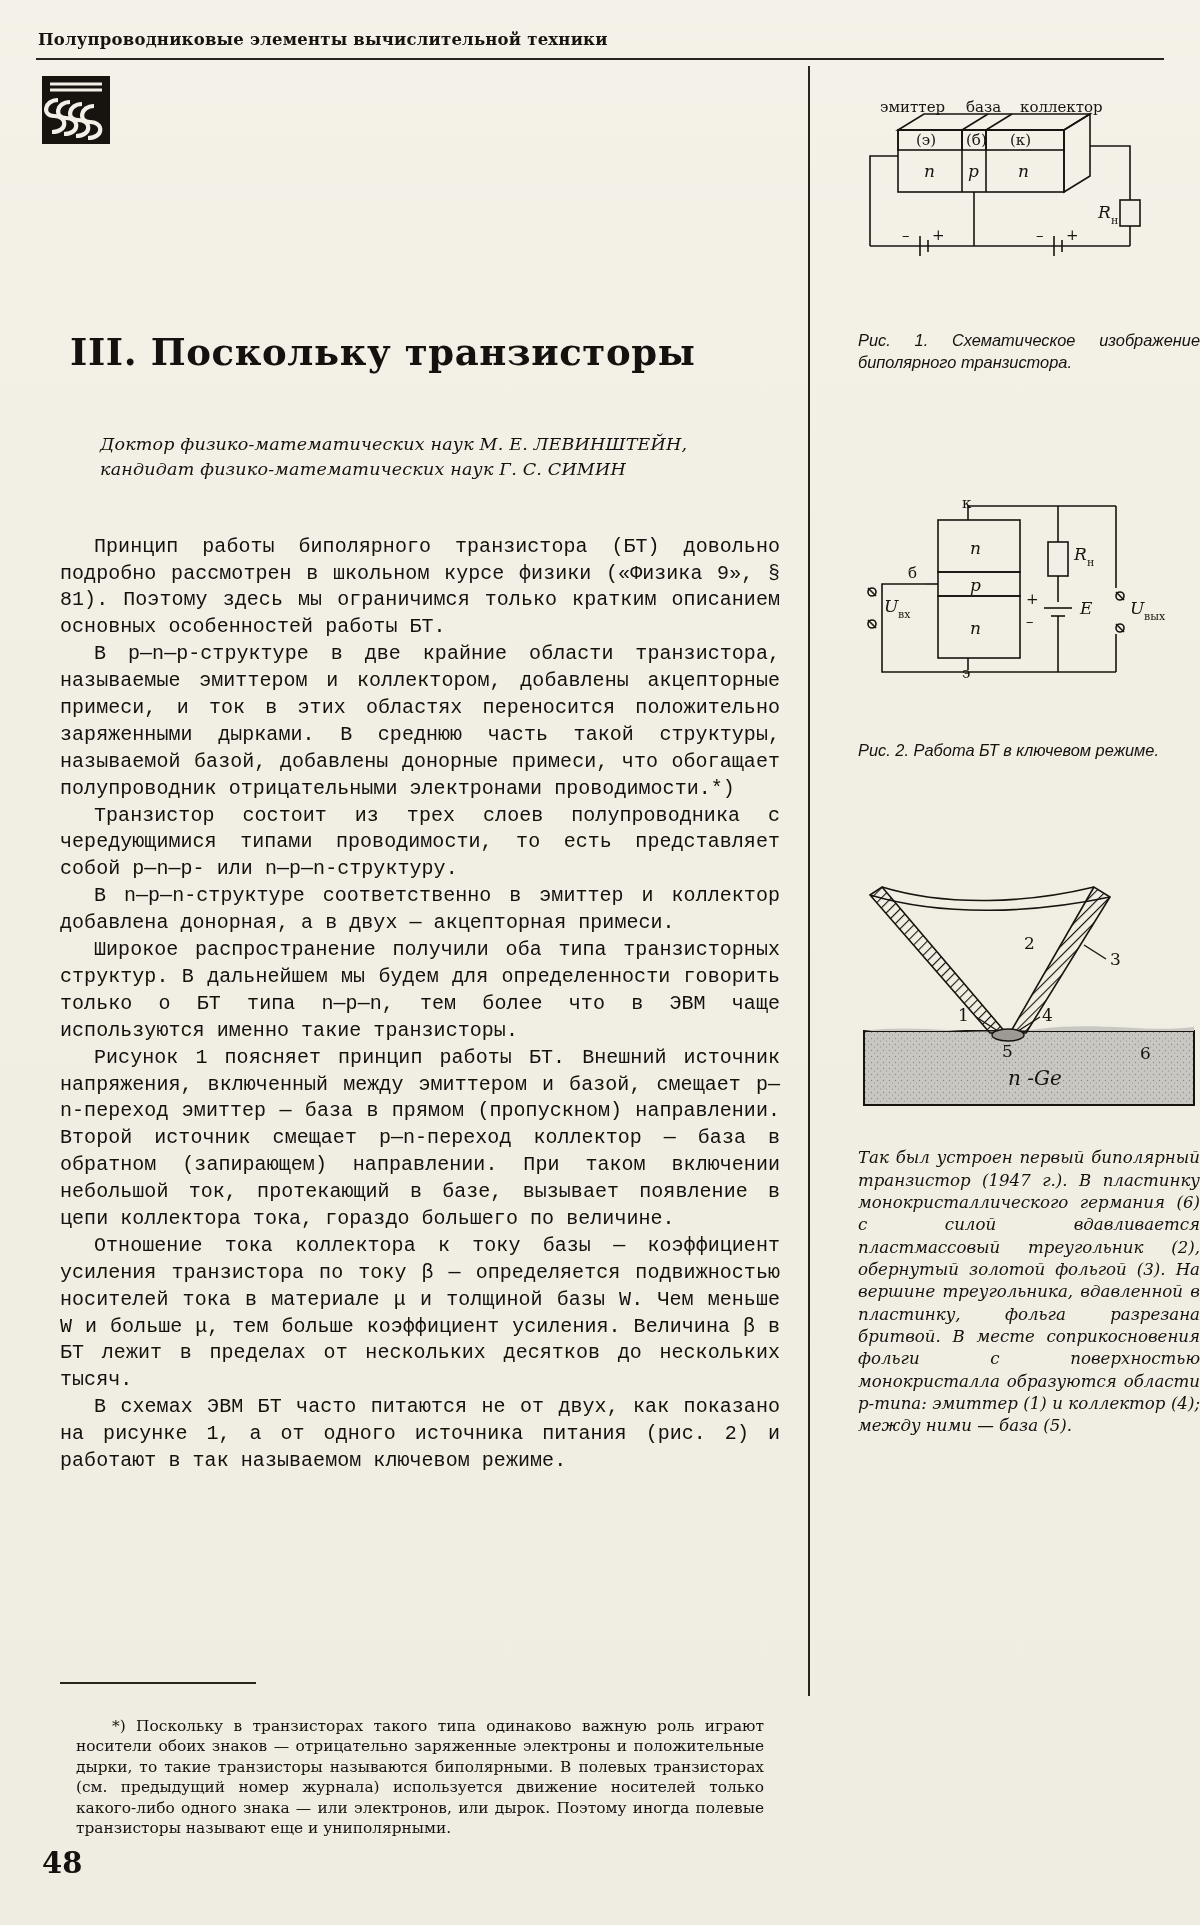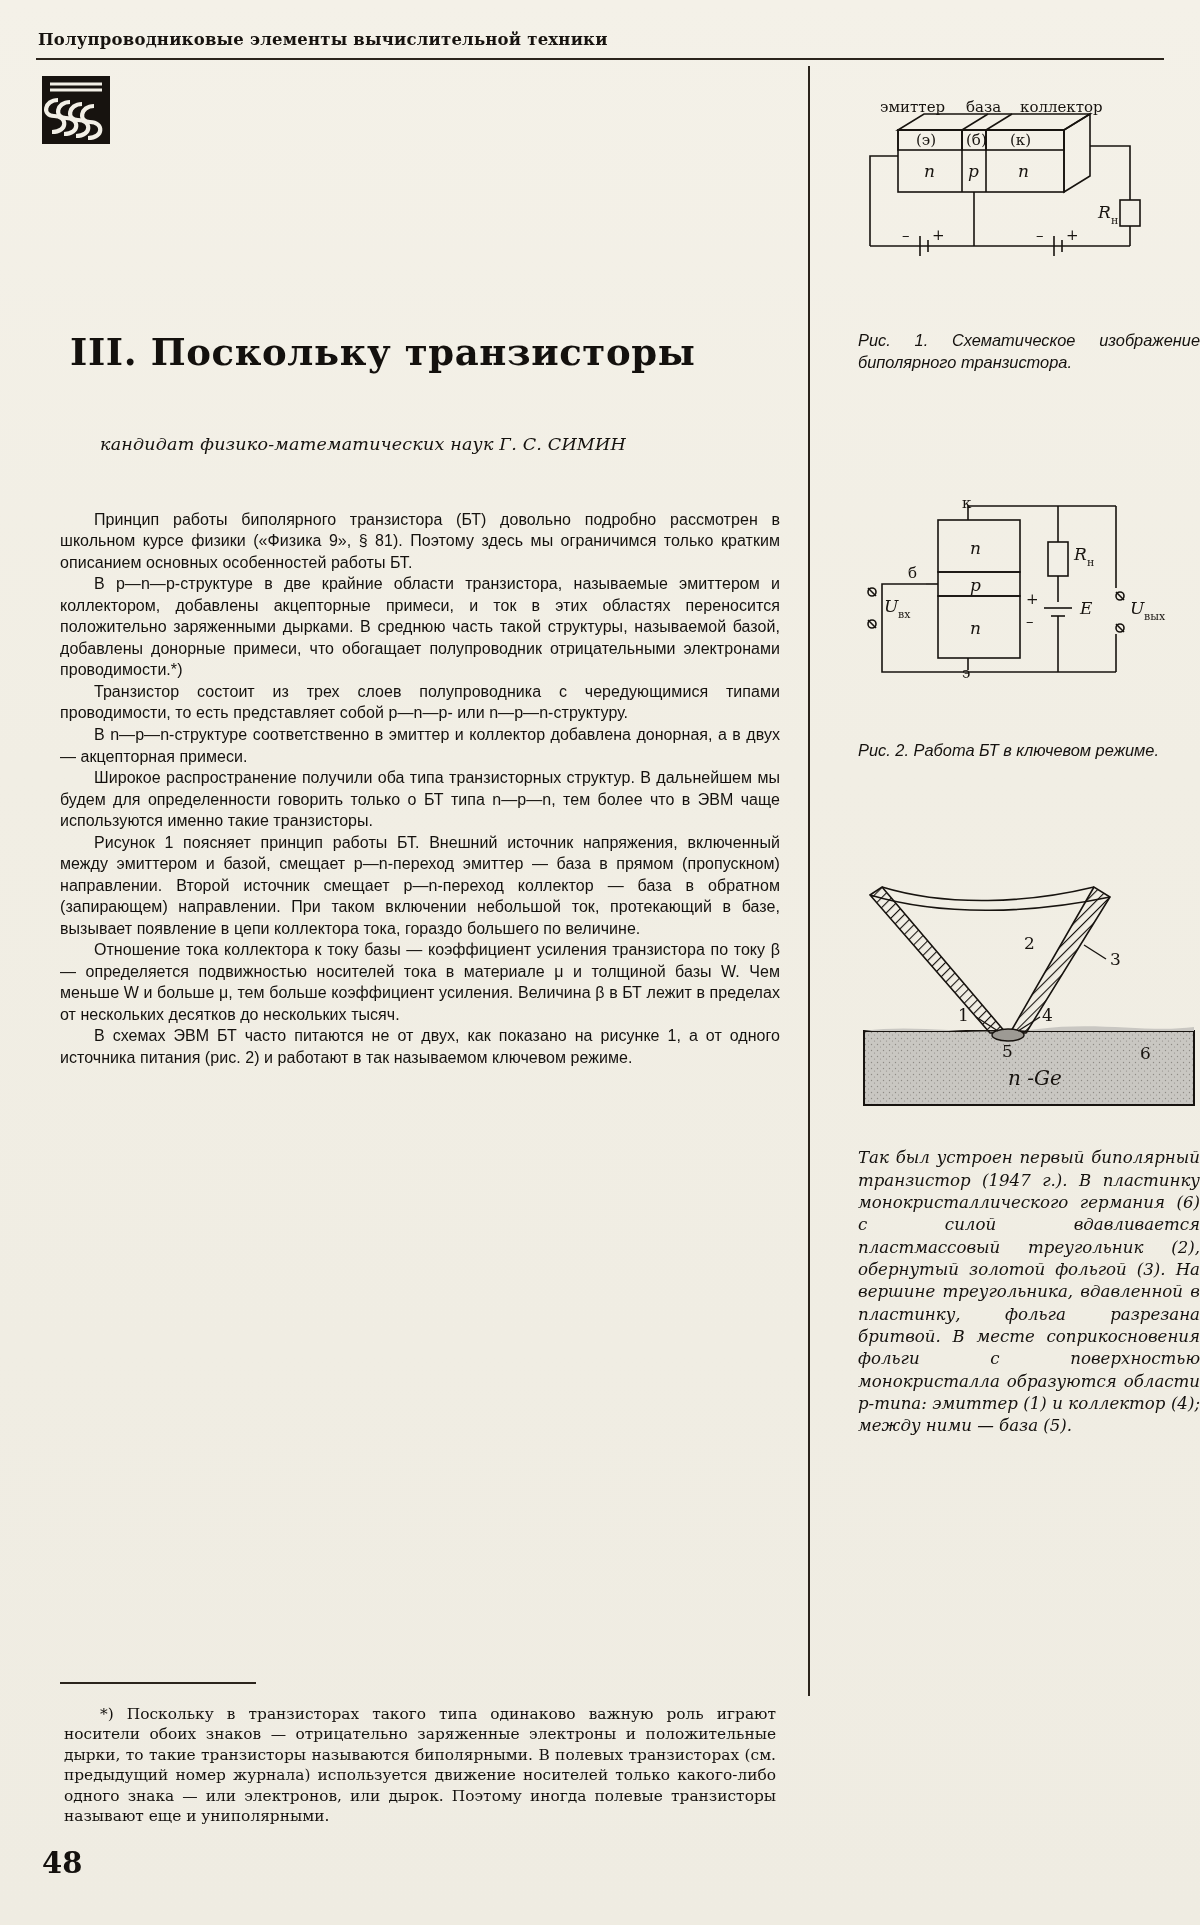--- a/index.html
+++ b/index.html
@@ -50,38 +50,38 @@
   .authors{
     margin:58px 0 0 40px;
     font-style:italic;
     font-size:17.5px;
     line-height:1.42;
     letter-spacing:.2px;
     font-family:"DejaVu Serif", serif;
   }
   .body-text{
     margin-top:52px;
-    font-size:16px;
+    font-size:20px;
     line-height:1.345;
     text-align:justify;
-    font-family:Liberation Sans, sans-serif;
+    font-family:Liberation Mono, monospace;
     letter-spacing:.05px;
   }
   .body-text p{margin:0;text-indent:34px;}
   .footnote-rule{
     position:absolute;left:60px;top:1682px;width:196px;height:2px;
     background:#2b241c;
   }
   .footnote{
     position:absolute;left:60px;top:1700px;width:720px;
     font-size:15.4px;line-height:1.325;
     text-align:justify;
     font-family:"DejaVu Serif", serif;
   }
-  .footnote p{margin:4px;text-indent:36px;}
+  .footnote p{margin:16px;text-indent:36px;}
   .pagenum{
     position:absolute;left:42px;top:1846px;
     font-family:"DejaVu Serif", serif;
     font-weight:bold;font-size:29px;
   }
   
   .right-col{position:absolute;left:858px;top:96px;width:342px;}
   .fig{position:relative;}
   .cap{
     font-family:Liberation Sans, sans-serif;
@@ -122,20 +122,21 @@
       <path d="M8 8 L 60 8"></path>
     </g>
   </svg>
 
   <div class="col-rule"></div>
 
   <div class="left-col">
     <h1 class="title">III.  Поскольку транзисторы</h1>
 
     <div class="authors">
+      <div>Доктор  физико-математических  наук  М. Е. ЛЕВИНШТЕЙН,</div>
       <div>кандидат  физико-математических  наук  Г. С. СИМИН</div>
     </div>
 
     <div class="body-text">
       <p>Принцип работы биполярного транзистора (БТ) довольно подробно рассмотрен в школьном курсе физики («Физика 9», § 81). Поэтому здесь мы ограничимся только кратким описанием основных особенностей работы БТ.</p>
       <p>В p—n—p-структуре в две крайние области транзистора, называемые эмиттером и коллектором, добавлены акцепторные примеси, и ток в этих областях переносится положительно заряженными дырками. В среднюю часть такой структуры, называемой базой, добавлены донорные примеси, что обогащает полупроводник отрицательными электронами проводимости.*)</p>
       <p>Транзистор состоит из трех слоев полупроводника с чередующимися типами проводимости, то есть представляет собой p—n—p- или n—p—n-структуру.</p>
       <p>В n—p—n-структуре соответственно в эмиттер и коллектор добавлена донорная, а в двух — акцепторная примеси.</p>
       <p>Широкое распространение получили оба типа транзисторных структур. В дальнейшем мы будем для определенности говорить только о БТ типа n—p—n, тем более что в ЭВМ чаще используются именно такие транзисторы.</p>
       <p>Рисунок 1 поясняет принцип работы БТ. Внешний источник напряжения, включенный между эмиттером и базой, смещает p—n-переход эмиттер — база в прямом (пропускном) направлении. Второй источник смещает p—n-переход коллектор — база в обратном (запирающем) направлении. При таком включении небольшой ток, протекающий в базе, вызывает появление в цепи коллектора тока, гораздо большего по величине.</p>

